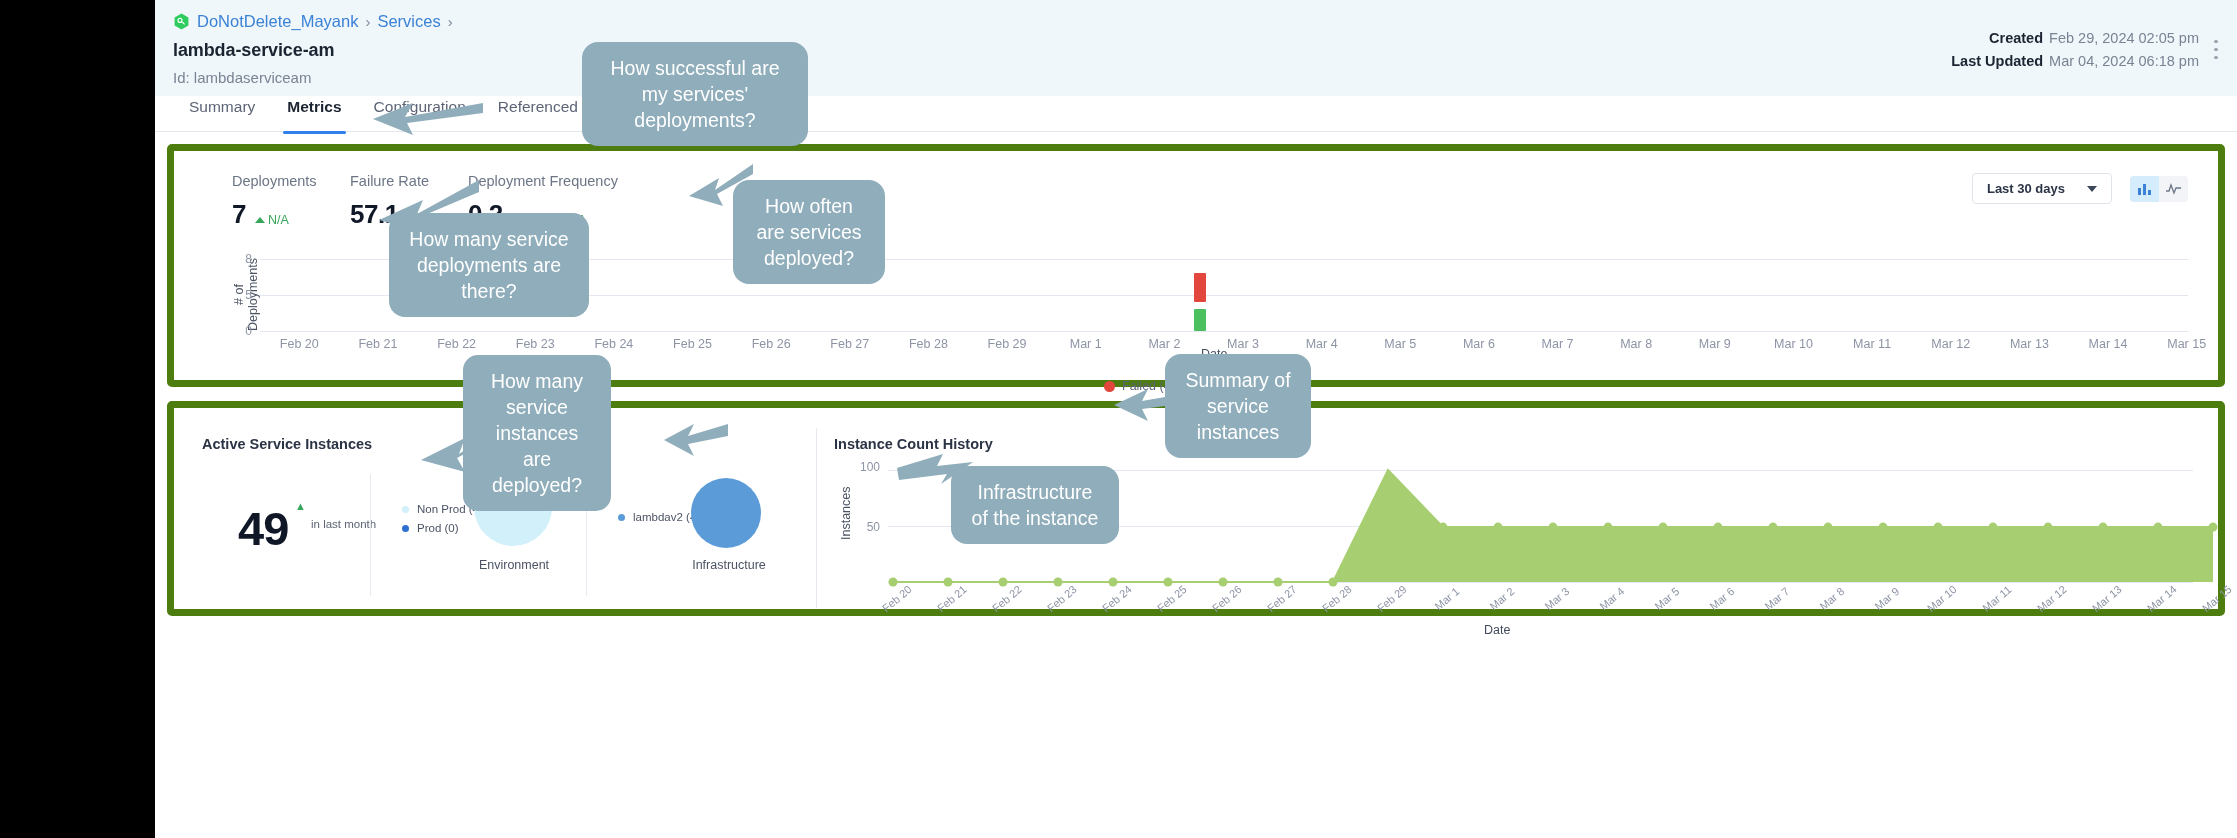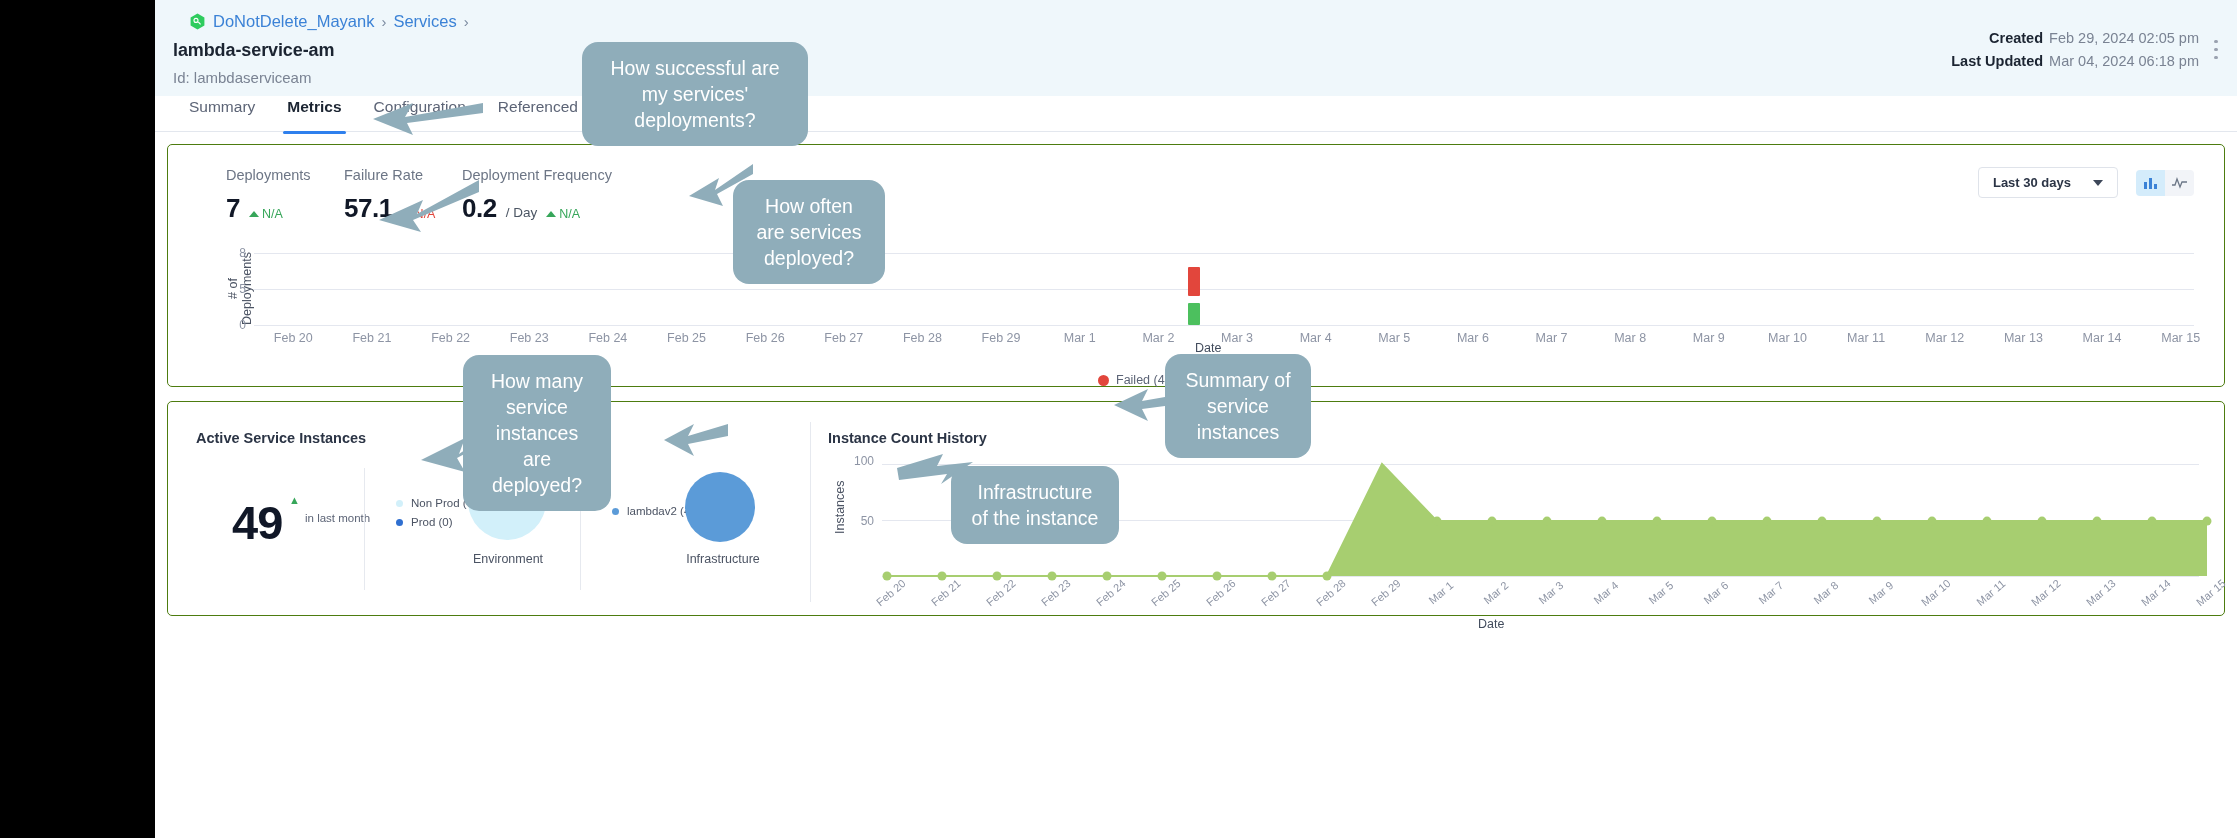--- a/index.html
+++ b/index.html
@@ -18,21 +18,21 @@
 
   
   .header {
     position:relative;
     background:#eff7fb;
     padding:12px 0 0 0;
     height:96px;
   }
   .breadcrumb {
     display:flex; align-items:center; gap:7px;
-    padding-left:34px; font-size:16.5px; color:#4a7fd4;
+    padding-left:18px; font-size:16.5px; color:#4a7fd4;
   }
   .bc-hex {
     width:17px; height:17px; position:relative; display:inline-block;
   }
   .bc-hex svg { display:block; }
   .bc-link { color:#3b82d6; cursor:pointer; }
   .bc-sep { color:#7b8aa0; font-size:15px; }
   .svc-title {
     padding-left:18px; margin-top:9px;
     font-size:18px; font-weight:bold; color:#1b2431; letter-spacing:-0.1px;
@@ -71,21 +71,21 @@
   .tab.active:after {
     content:""; position:absolute; left:12px; right:12px; bottom:-1px;
     height:3px; background:#2f80ed; border-radius:2px;
   }
 
   
   .panel {
     position:relative;
     margin:12px 12px 0 12px;
     background:#fff;
-    border:1px solid #4d7c0f;
+    border:7px solid #4d7c0f;
     border-radius:5px;
   }
   .panel-top { height:243px; }
   .panel-bottom { height:215px; margin-top:14px; }
 
   
   .kpis { display:flex; padding:22px 0 0 58px; gap:0; }
   .kpi { width:118px; }
   .kpi-label { font-size:14.5px; color:#6c7585; }
   .kpi-row { display:flex; align-items:baseline; gap:9px; margin-top:10px; }
@@ -416,30 +416,31 @@
   </div>
 
   <svg class="arrow" style="left:210px; top:95px;" width="120" height="40" viewBox="0 0 120 40">
     <path d="M118 8 L40 22 L48 8 L8 24 L48 40 L42 28 L118 18 Z" fill="#8fadba"></path>
   </svg>
   <div class="callout" style="left:427px; top:42px; width:226px;">How successful are my services' deployments?</div>
 
   <svg class="arrow" style="left:216px; top:178px;" width="110" height="60" viewBox="0 0 110 60">
     <path d="M108 2 L46 36 L52 22 L8 42 L50 54 L42 42 L108 14 Z" fill="#8fadba"></path>
   </svg>
+  <div class="callout" style="left:234px; top:213px; width:200px;">How many service deployments are there?</div>
 
   <svg class="arrow" style="left:530px; top:162px;" width="70" height="50" viewBox="0 0 70 50">
     <path d="M68 2 L30 28 L34 16 L4 34 L38 44 L32 32 L68 12 Z" fill="#8fadba"></path>
   </svg>
   <div class="callout" style="left:578px; top:180px; width:152px;">How often are services deployed?</div>
 
   <svg class="arrow" style="left:258px; top:410px;" width="110" height="70" viewBox="0 0 110 70">
     <path d="M108 2 L46 44 L52 28 L8 50 L52 62 L44 48 L108 14 Z" fill="#8fadba"></path>
   </svg>
-  <div class="callout" style="left:308px; top:355px; width:148px;">How many service instances are deployed?</div>
+  <div class="callout" style="left:308px; top:355px; width:148px;border-radius:15px;">How many service instances are deployed?</div>
 
   <svg class="arrow" style="left:505px; top:420px;" width="70" height="40" viewBox="0 0 70 40">
     <path d="M68 4 L28 16 L34 4 L4 20 L34 36 L28 24 L68 16 Z" fill="#8fadba"></path>
   </svg>
 
   <svg class="arrow" style="left:740px; top:450px;" width="80" height="40" viewBox="0 0 80 40">
     <path d="M2 18 L48 4 L42 16 L78 12 L46 34 L52 24 L4 30 Z" fill="#8fadba"></path>
   </svg>
   <div class="callout" style="left:796px; top:466px; width:168px;">Infrastructure of the instance</div>
 

